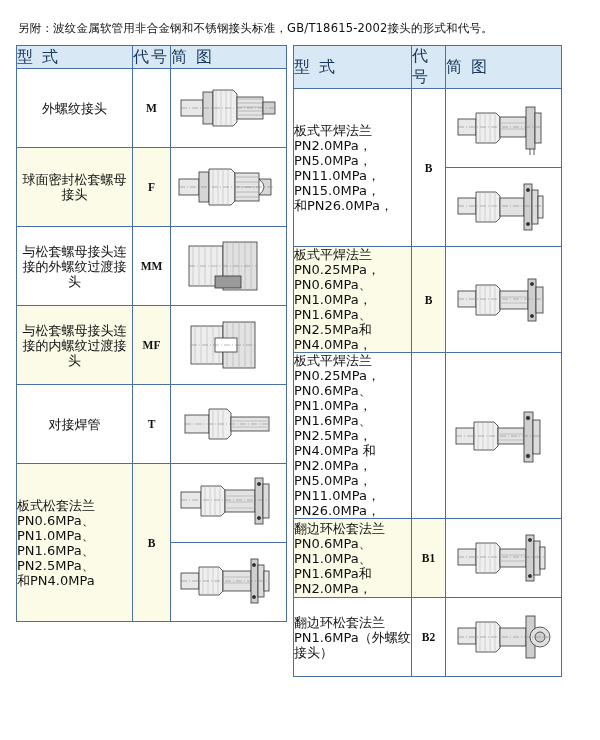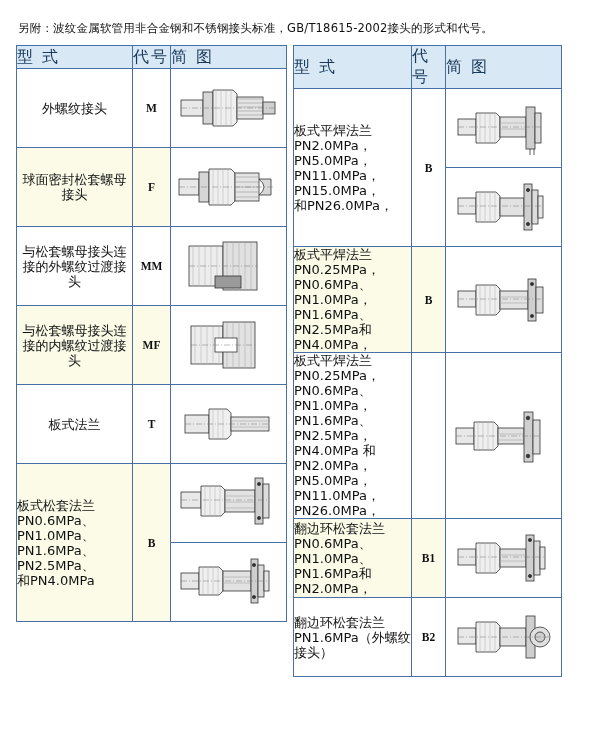--- a/index.html
+++ b/index.html
@@ -197,21 +197,21 @@
                   <path d="M52 8 L52 54 M58 8 L58 54 M64 8 L64 54 M70 8 L70 54 M76 8 L76 54" stroke="#b0b0b0" stroke-width="0.6"></path>
                   <rect x="40" y="24" width="22" height="14" fill="#ffffff" stroke="#333"></rect>
                   <path d="M16 31 L80 31" stroke="#777" stroke-width="0.5" stroke-dasharray="6 2 1 2"></path>
                 </g>
               </svg>
             </div>
           </td>
         </tr>
 
         <tr>
-          <td class="type center">板式法兰</td>
+          <td class="type center">对接焊管</td>
           <td class="code">T</td>
           <td class="fig">
             <div class="fig-wrap">
               <svg width="108" height="58" viewBox="0 0 108 58">
                 <g stroke="#333" fill="none" stroke-width="0.8">
                   <rect x="10" y="20" width="24" height="18" fill="#e8e8e8"></rect>
                   <path d="M34 14 L52 14 L56 18 L56 40 L52 44 L34 44 Z" fill="#efefef"></path>
                   <path d="M38 14 L38 44 M43 14 L43 44 M48 14 L48 44" stroke="#bbb" stroke-width="0.6"></path>
                   <rect x="56" y="22" width="38" height="14" fill="#e4e4e4"></rect>
                   <path d="M56 26 L94 26 M56 32 L94 32" stroke="#aaa" stroke-width="0.6"></path>

